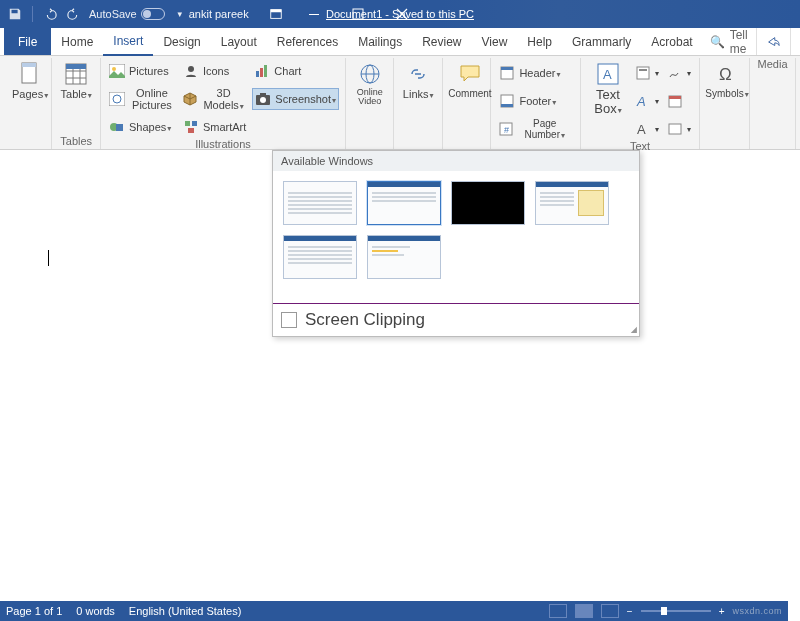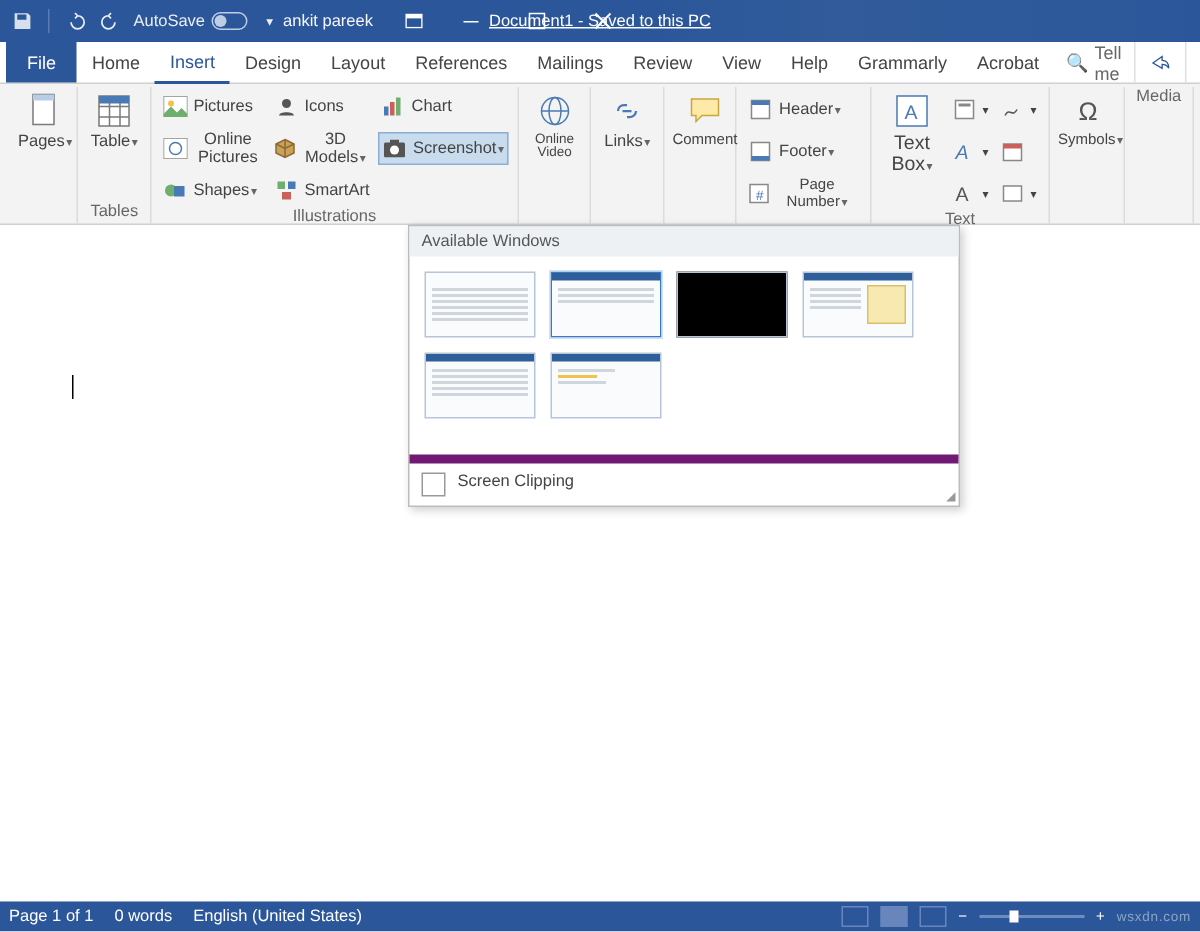--- a/index.html
+++ b/index.html
@@ -65,32 +65,32 @@
   }
   .shot-head{background:#eef1f3; padding:4px 8px; font-size:11px; color:#555;}
   .shot-grid{display:flex; flex-wrap:wrap; gap:10px; padding:10px;}
   .thumb{width:74px; height:44px; border:1px solid #b7c5d8; background:#fafbfc; position:relative; overflow:hidden;}
   .thumb.hover{border:1px solid #3a78c3; outline:1px solid #cfe1f5;}
   .thumb .bar{position:absolute;left:0;right:0;top:0;height:5px;background:#2f5f9b;}
   .thumb.black{background:#000;}
   .thumb .lines{position:absolute;inset:8px 4px 4px 4px;}
   .thumb .lines i{display:block;height:2px;background:#cfd6dd;margin:2px 0;}
   .shot-panel .second-row{padding:0 10px 24px 10px; display:flex; gap:10px;}
-  .clip-row{border-top:6px solid #701a75; display:flex; align-items:flex-start; gap:8px; padding:6px 8px; font-size:11px;}
+  .clip-row{border-top:1px solid #701a75; display:flex; align-items:center; gap:8px; padding:6px 8px; font-size:17px;}
   .clip-row .ic{width:16px;height:16px;border:1px solid #999;}
   .resize-grip{position:absolute;right:2px;bottom:2px;font-size:8px;color:#999;}
 
   
   .workspace{position:absolute; left:0; right:0; top:150px; bottom:20px; background:#e6e6e6; display:flex; justify-content:center; overflow:hidden;}
   .page{width:100%; background:#fff; margin:0; position:relative;}
   .cursor{position:absolute; left:48px; top:100px; width:1px; height:16px; background:#000;}
 
   
   .statusbar{
-    position:absolute; left:0; right:0; bottom:0; height:20px; background:#2b579a; color:#fff;
+    position:absolute; left:0; right:12px; bottom:0; height:20px; background:#2b579a; color:#fff;
     display:flex; align-items:center; font-size:11px; padding:0 6px; justify-content:space-between;
   }
   .sb-left{display:flex; gap:14px; align-items:center;}
   .sb-right{display:flex; gap:8px; align-items:center;}
   .viewbtn{width:18px;height:14px;border:1px solid #6f8cc0; opacity:.9;}
   .viewbtn.active{background:#6f8cc0;}
   .zoom-track{width:70px;height:2px;background:#6f8cc0;position:relative;}
   .zoom-track::after{content:"";position:absolute;left:20px;top:-3px;width:6px;height:8px;background:#fff;}
   .sign{font-size:10px;}
   .watermark{opacity:.6; font-size:9px; letter-spacing:.5px; color:#cfd6dd;}

